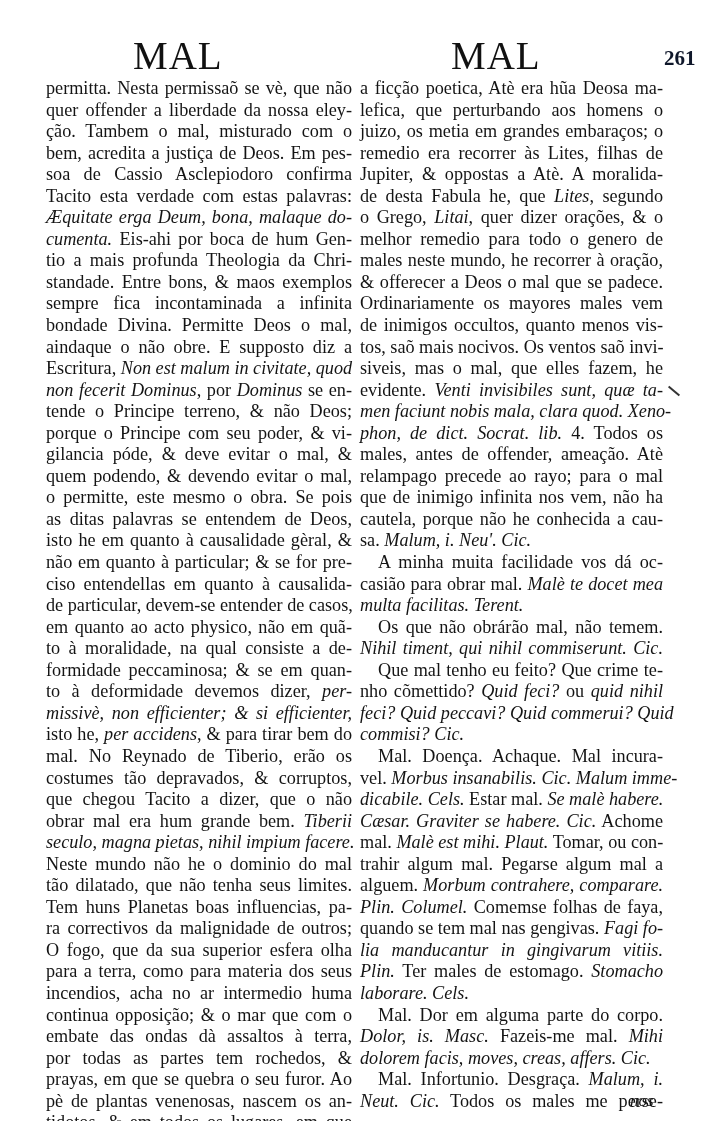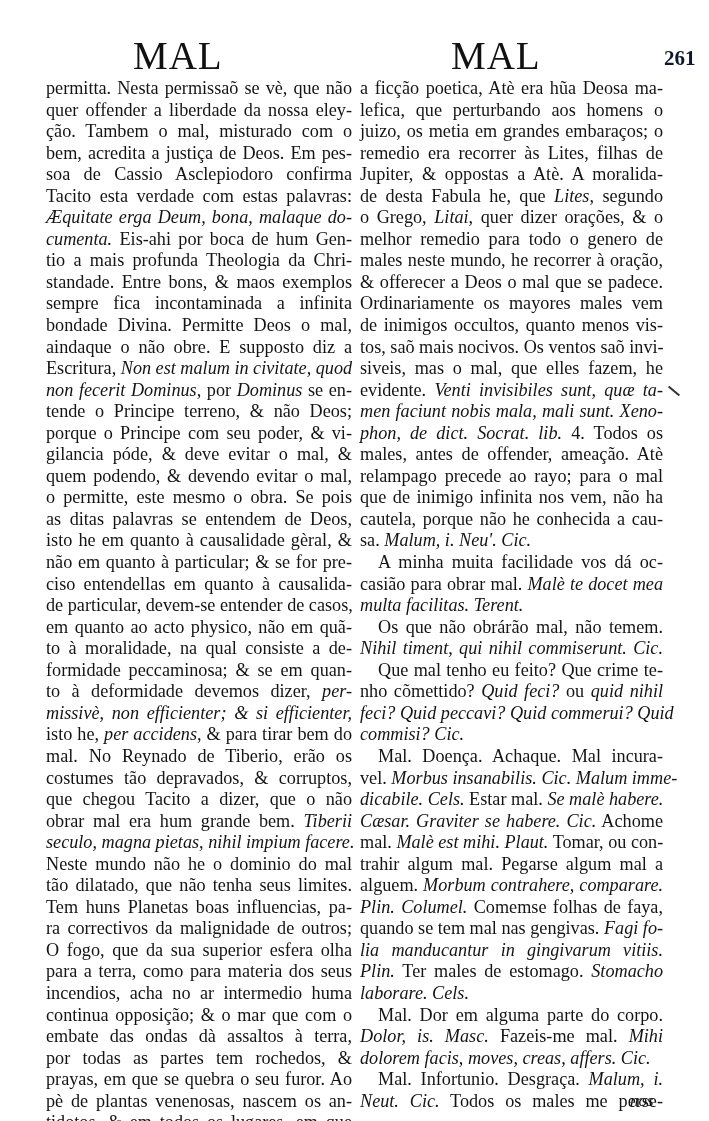--- a/index.html
+++ b/index.html
@@ -157,21 +157,21 @@
     <span class="line"><span>de desta Fabula he, que </span><span class="it">Lites</span><span>, segundo</span></span>
     <span class="line"><span>o Grego, </span><span class="it">Litai</span><span>, quer dizer orações, &amp; o</span></span>
     <span class="line"><span>melhor remedio para todo o genero de</span></span>
     <span class="line"><span>males neste mundo, he recorrer à oração,</span></span>
     <span class="line"><span>&amp; offerecer a Deos o mal que se padece.</span></span>
     <span class="line"><span>Ordinariamente os mayores males vem</span></span>
     <span class="line"><span>de inimigos occultos, quanto menos vis-</span></span>
     <span class="line"><span>tos, saõ mais nocivos. Os ventos saõ invi-</span></span>
     <span class="line"><span>siveis, mas o mal, que elles fazem, he</span></span>
     <span class="line"><span>evidente. </span><span class="it">Venti invisibiles sunt, quæ ta-</span></span>
-    <span class="line it"><span>men faciunt nobis mala, mali sunt. Xeno-</span></span>
+    <span class="line it"><span>men faciunt nobis mala, clara quod. Xeno-</span></span>
     <span class="line"><span class="it">phon, de dict. Socrat. lib. </span><span>4. Todos os</span></span>
     <span class="line"><span>males, antes de offender, ameação. Atè</span></span>
     <span class="line"><span>relampago precede ao rayo; para o mal</span></span>
     <span class="line"><span>que de inimigo infinita nos vem, não ha</span></span>
     <span class="line"><span>cautela, porque não he conhecida a cau-</span></span>
     <span class="line last"><span>sa. </span><span class="it">Malum, i. Neu'. Cic.</span></span>
     <span class="line indent"><span>A minha muita facilidade vos dá oc-</span></span>
     <span class="line"><span>casião para obrar mal. </span><span class="it">Malè te docet mea</span></span>
     <span class="line last it"><span>multa facilitas. Terent.</span></span>
     <span class="line indent"><span>Os que não obrárão mal, não temem.</span></span>

